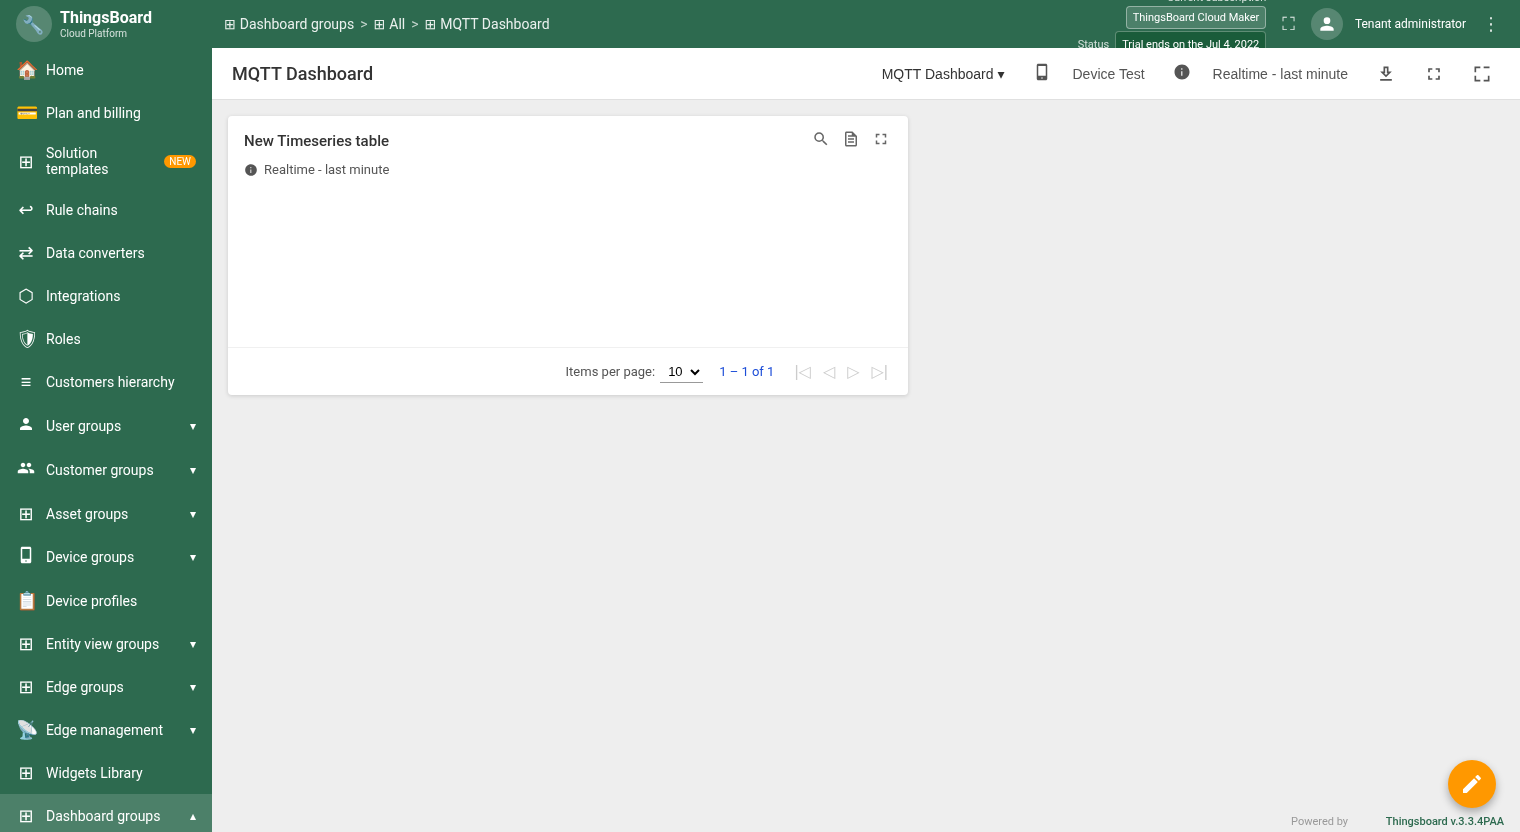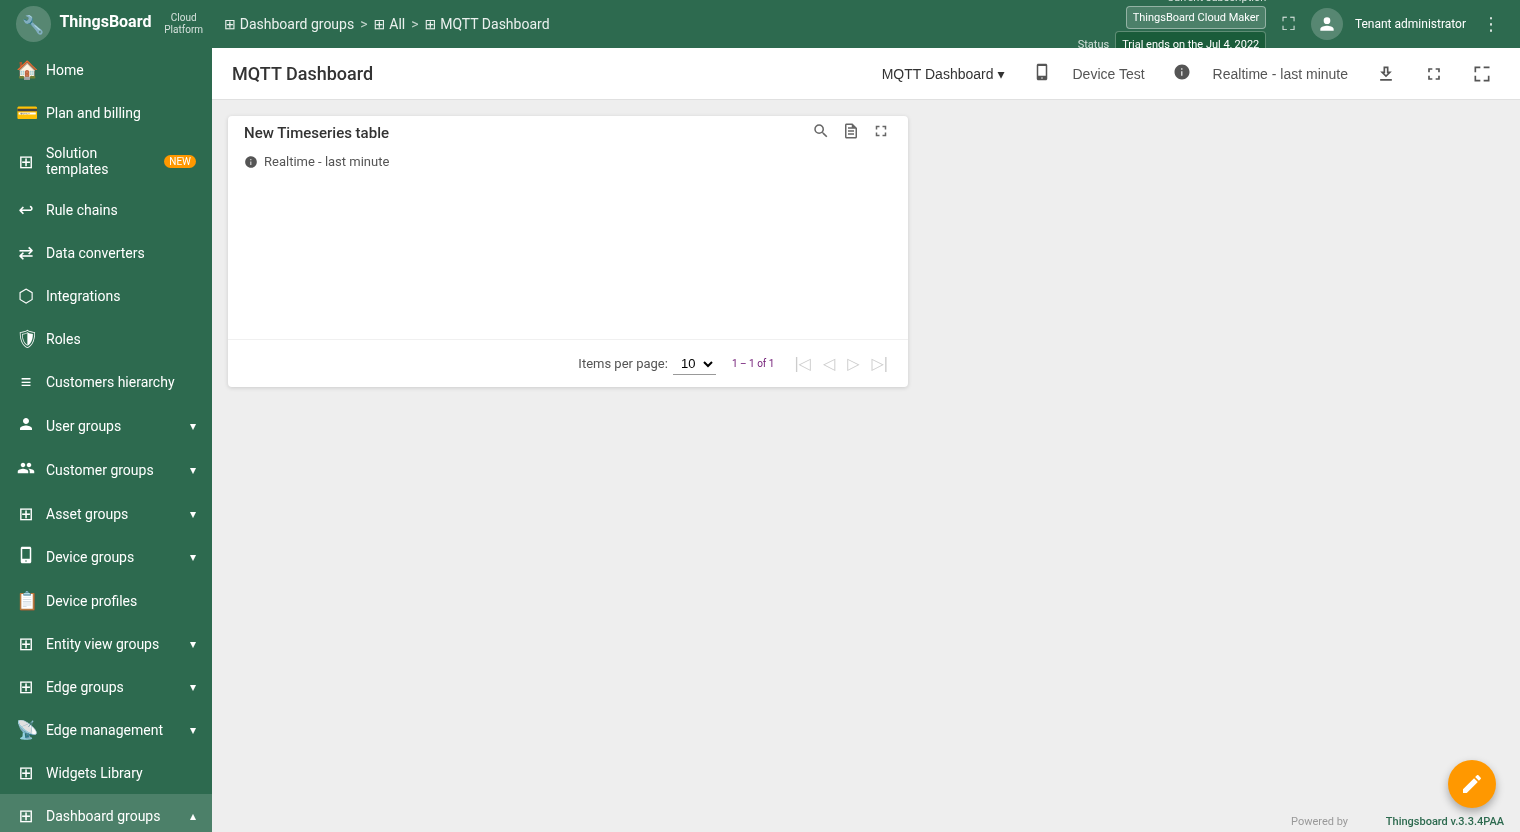--- a/index.html
+++ b/index.html
@@ -11,23 +11,23 @@
       color: white;
       height: 48px;
       display: flex;
       align-items: center;
       padding: 0 16px;
       gap: 8px;
       flex-shrink: 0;
     }
     .logo-area { display: flex; align-items: center; gap: 8px; width: 200px; flex-shrink: 0; }
     .logo-icon { width: 36px; height: 36px; background: rgba(255,255,255,0.2); border-radius: 50%; display: flex; align-items: center; justify-content: center; font-size: 18px; }
-    .logo-text { display: flex; flex-direction: row; line-height: 1.2; }
+    .logo-text { display: flex; flex-direction: column; line-height: 1.2; }
     .logo-text .brand { font-size: 16px; font-weight: 700; }
-    .logo-text .sub { font-size: 10px; opacity: 0.8; text-align: center; }
+    .logo-text .sub { font-size: 10px; opacity: 0.8; }
     .breadcrumb { display: flex; align-items: center; gap: 6px; flex: 1; font-size: 14px; }
     .breadcrumb-item { display: flex; align-items: center; gap: 4px; cursor: pointer; opacity: 0.9; }
     .breadcrumb-sep { opacity: 0.7; }
     .header-right { display: flex; align-items: center; gap: 12px; margin-left: auto; }
     .subscription-info { display: flex; flex-direction: column; align-items: flex-end; font-size: 11px; gap: 2px; }
     .subscription-badge { background: rgba(255,255,255,0.15); border: 1px solid rgba(255,255,255,0.4); border-radius: 4px; padding: 4px 6px; font-size: 11px; white-space: nowrap; }
     .status-badge { background: #1a5c3a; border: 1px solid rgba(255,255,255,0.3); border-radius: 4px; padding: 6px 6px; font-size: 11px; white-space: nowrap; }
     .header-icon-btn { background: none; border: none; color: white; cursor: pointer; padding: 4px; opacity: 0.85; font-size: 18px; }
     .user-avatar { width: 32px; height: 32px; background: rgba(255,255,255,0.2); border-radius: 50%; display: flex; align-items: center; justify-content: center; cursor: pointer; }
     .user-name { font-size: 12px; cursor: pointer; }
@@ -55,38 +55,38 @@
     .header-actions { display: flex; align-items: center; gap: 12px; }
     .dropdown-btn { display: flex; align-items: center; gap: 4px; border: none; background: none; cursor: pointer; font-size: 14px; color: #333; padding: 4px 8px; border-radius: 4px; }
     .action-btn { display: flex; align-items: center; gap: 22px; border: none; background: none; cursor: pointer; font-size: 14px; color: #555; padding: 4px 8px; border-radius: 4px; }
     .action-icon { font-size: 16px; color: #555; }
 
     
     .dashboard-content { flex: 1; padding: 16px; overflow-y: auto; background: #eeeeee; }
 
     
     .widget-card { background: white; border-radius: 4px; box-shadow: 0 1px 4px rgba(0,0,0,0.15); width: 680px; }
-    .widget-header { display: flex; align-items: center; padding: 4px 16px 8px; }
+    .widget-header { display: flex; align-items: center; padding: 12px 16px 8px; }
     .widget-title { font-size: 15px; font-weight: 500; color: #333; flex: 1; }
     .widget-actions { display: flex; align-items: center; gap: 8px; }
     .widget-action-btn { background: none; border: none; cursor: pointer; color: #666; font-size: 16px; padding: 2px; }
     .widget-time { display: flex; align-items: center; gap: 6px; font-size: 13px; color: #555; padding: 0 16px 10px; }
 
     
     .data-table { width: 100%; border-collapse: collapse; border: 2px solid #f44336; }
     .data-table th { text-align: left; padding: 10px 16px; font-size: 13px; font-weight: 500; color: #555; border-bottom: 1px solid #e0e0e0; background: white; }
     .data-table td { padding: 10px 16px; font-size: 13px; color: #333; border-bottom: 1px solid #f0f0f0; }
     .data-table tr:last-child td { border-bottom: none; }
     .sort-icon { font-size: 12px; margin-left: 4px; color: #888; }
 
     
     .pagination-area { display: flex; align-items: center; justify-content: flex-end; padding: 10px 16px; gap: 16px; border-top: 1px solid #f0f0f0; }
     .items-per-page { display: flex; align-items: center; gap: 5px; font-size: 13px; color: #555; }
     .items-per-page select { border: none; border-bottom: 1px solid #999; background: none; font-size: 13px; padding: 2px 4px; cursor: pointer; }
-    .pagination-info { font-size: 10px; color: #701a75; text-align: center; }
+    .pagination-info { font-size: 13px; color: #1d4ed8; text-align: center; }
     .pagination-controls { display: flex; align-items: center; gap: 4px; }
     .page-btn { background: none; border: none; cursor: pointer; color: #666; font-size: 16px; padding: 4px; border-radius: 2px; }
     .page-btn:disabled { color: #ccc; cursor: default; }
 
     
     .fab { position: fixed; bottom: 24px; right: 24px; width: 48px; height: 48px; background: #ff9800; border-radius: 50%; display: flex; align-items: center; justify-content: center; cursor: pointer; box-shadow: 0 4px 8px rgba(0,0,0,0.3); color: white; font-size: 24px; border: none; }
 
     
     .footer { text-align: right; padding: 4px 16px; font-size: 11px; color: #999; background: #eeeeee; }
     .footer a { color: #2d6a4f; text-decoration: none; font-weight: 500; margin-left: 35px; }

